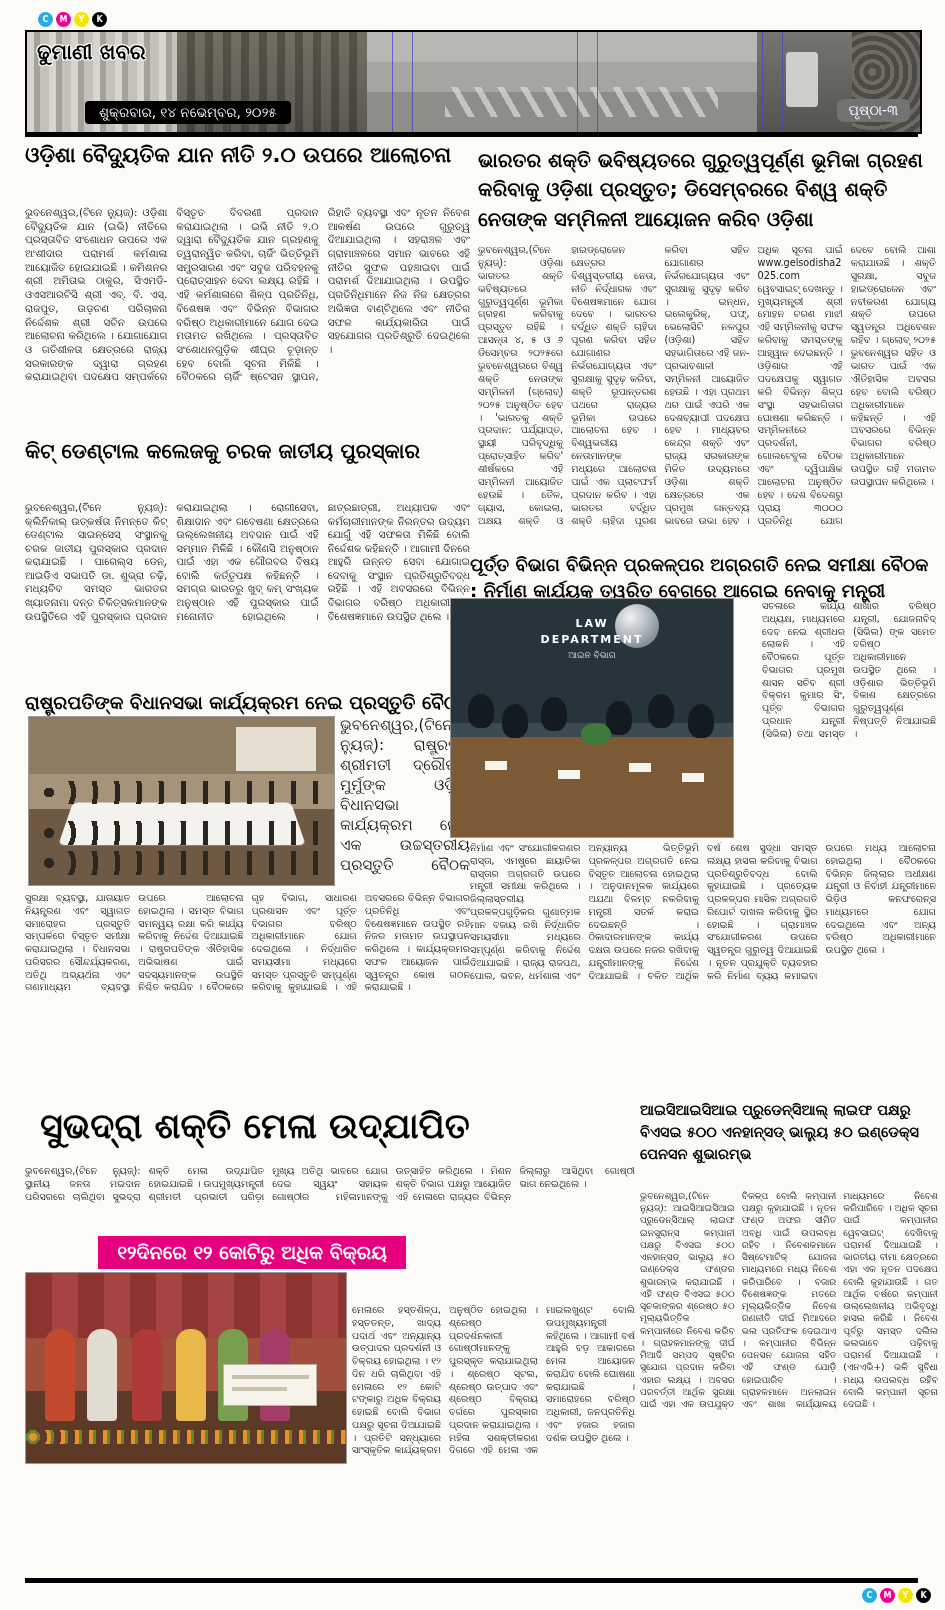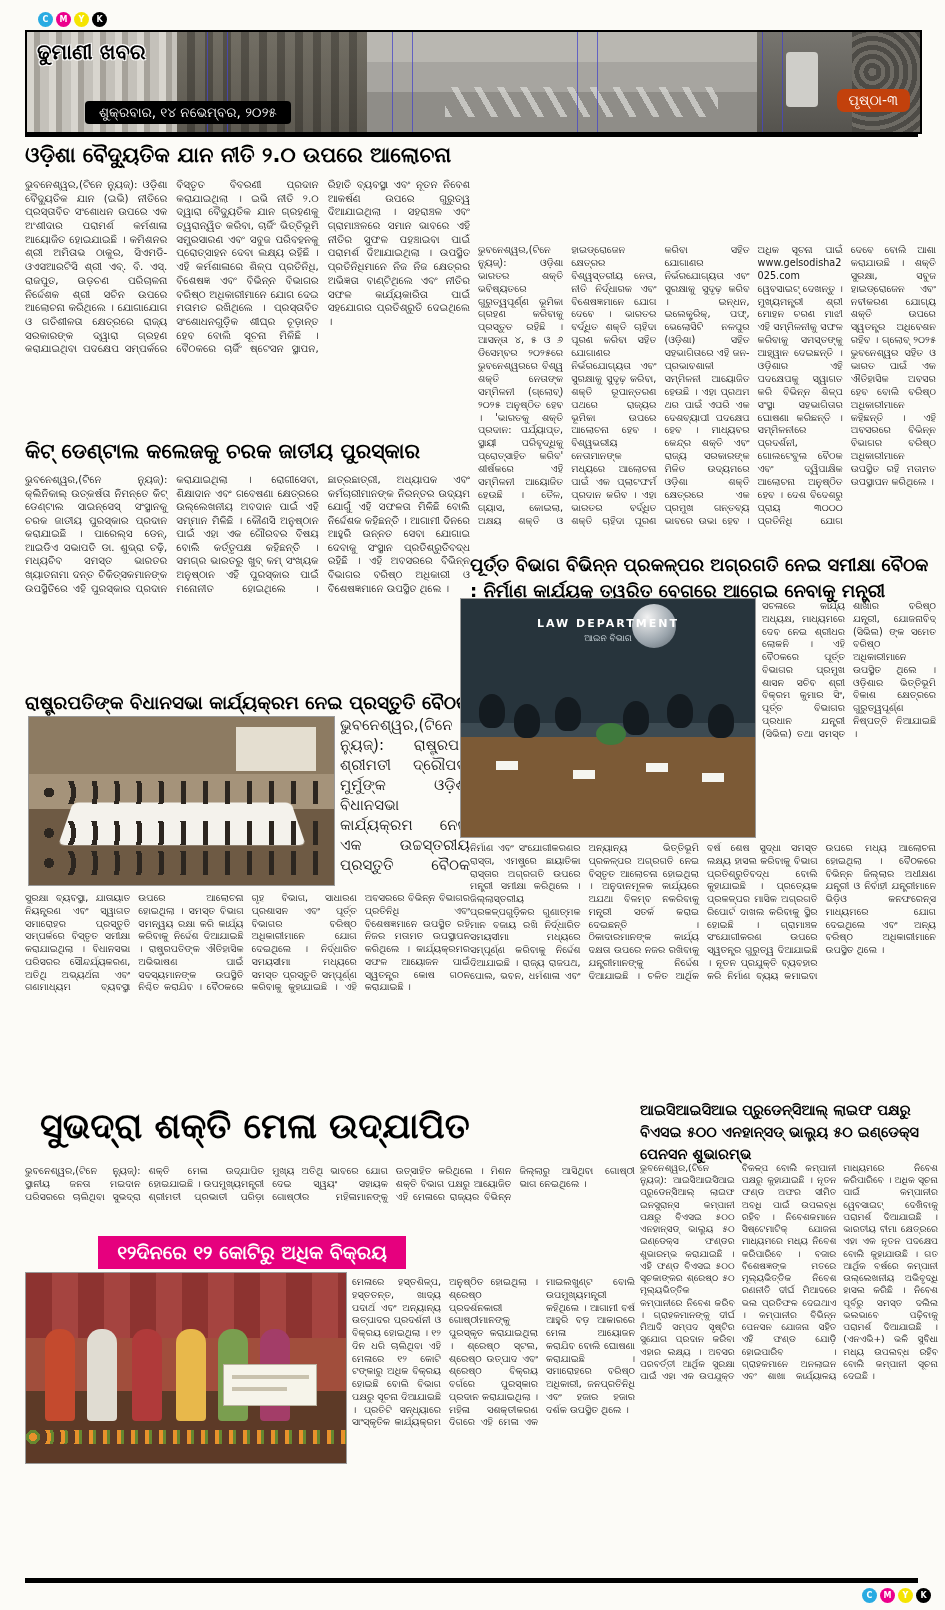--- a/index.html
+++ b/index.html
@@ -24,28 +24,28 @@
   .seg4{left:730px;width:95px;background:linear-gradient(180deg,#77756f,#55534e);}
   .seg4:after{content:"";position:absolute;left:30%;top:20%;width:34%;height:55%;background:#cfcec9;border-radius:4px;}
   .seg5{left:825px;width:68px;background:repeating-radial-gradient(circle at 30% 40%,#6e6b64 0 4px,#4d4b46 4px 9px);}
   .guide{position:absolute;top:-4px;bottom:-4px;width:1px;background:rgba(70,70,200,.75);}
   #brand{position:absolute;left:10px;top:8px;font-size:21px;font-weight:800;color:#000;
          text-shadow:-1px -1px 0 #fff,1px -1px 0 #fff,-1px 1px 0 #fff,1px 1px 0 #fff;}
   #date-badge{position:absolute;left:58px;bottom:8px;background:#000;color:#fff;border-radius:4px;
               padding:3px 14px;font-size:13.5px;white-space:nowrap;}
   #edition-title{position:absolute;left:50%;top:14px;transform:translateX(-50%);font-size:50px;font-weight:800;color:#000;
        text-shadow:-2px -2px 0 #fff,2px -2px 0 #fff,-2px 2px 0 #fff,2px 2px 0 #fff,0 0 7px #fff;white-space:nowrap;}
-  #page-badge{position:absolute;right:10px;bottom:20px;background:#c2410c;color:#fff;border-radius:7px;
+  #page-badge{position:absolute;right:10px;bottom:10px;background:#737373;color:#fff;border-radius:7px;
               padding:3px 12px;font-size:14px;}
   #mh-rule{position:absolute;left:25px;top:133px;width:893px;height:4px;background:#000;}
   
   .headline{position:absolute;font-weight:800;color:#000;text-align:left;line-height:1.4;}
   .body-cols{position:absolute;text-align:justify;font-size:10px;line-height:1.33;color:#161616;
              overflow:hidden;word-break:break-word;column-gap:9px;column-rule:none;}
-  .c3{column-count:3;} .c4{column-count:4;} .c5{column-count:5;} .c2{column-count:2;} .c1{column-count:1;}
+  .c3{column-count:3;margin-top:28px;} .c4{column-count:4;} .c5{column-count:5;} .c2{column-count:2;} .c1{column-count:1;}
   
   .photo{position:absolute;overflow:hidden;border:1px solid #999;}
   
   #photo-assembly{background:linear-gradient(180deg,#8d7b62 0 34%,#a5937a 34% 55%,#6e5a44 55% 100%);}
   #photo-assembly .window{position:absolute;right:6%;top:6%;width:26%;height:26%;background:#e4ded0;}
   #photo-assembly .table{position:absolute;left:12%;top:46%;width:76%;height:34%;background:#f4f2ec;
         transform:perspective(300px) rotateX(42deg);border-radius:6px;}
   #photo-assembly .row{position:absolute;left:4%;width:92%;height:14%;
         background:repeating-radial-gradient(circle at 8px 50%,#2c2620 0 5px,transparent 5px 22px);}
   
@@ -102,38 +102,39 @@
     <div class="guide" style="left:755px;"></div>
     <div id="brand">ଢୁମାଣୀ ଖବର</div>
     <div id="date-badge">ଶୁକ୍ରବାର, ୧୪ ନଭେମ୍ବର, ୨୦୨୫</div>
     <div id="page-badge">ପୃଷ୍ଠା-୩</div>
   </div>
   <div id="mh-rule"></div>
 
   <div class="headline" style="left:25px;top:141px;width:445px;font-size:21px;">ଓଡ଼ିଶା ବୈଦ୍ୟୁତିକ ଯାନ ନୀତି ୨.୦ ଉପରେ ଆଲୋଚନା</div>
   <div class="body-cols c3" style="left:25px;top:178px;width:445px;height:247px;font-size:10.3px;">ଭୁବନେଶ୍ୱର,(ଟିନେ ନ୍ୟୁଜ୍): ଓଡ଼ିଶା ବୈଦ୍ୟୁତିକ ଯାନ (ଇଭି) ନୀତିରେ ପ୍ରସ୍ତାବିତ ସଂଶୋଧନ ଉପରେ ଏକ ଅଂଶୀଦାର ପରାମର୍ଶ କର୍ମଶାଳା ଆୟୋଜିତ ହୋଇଯାଇଛି । କମିଶନର ଶ୍ରୀ ଅମିତାଭ ଠାକୁର, ସିଏମଡି-ଓଏସଆରଟିସି ଶ୍ରୀ ଏବ୍. ବି. ଏସ୍. ରାଜପୁତ, ଉଡ଼ଚଣ ପରିଚାଳନା ନିର୍ଦ୍ଦେଶକ ଶ୍ରୀ ସଚିନ ଉପରେ ଆଲୋଚନା କରିଥିଲେ । ଯୋଗାଯୋଗ ଓ ଗତିଶୀଳତା କ୍ଷେତ୍ରରେ ରାଜ୍ୟ ସରକାରଙ୍କ ଦ୍ୱାରା ଗ୍ରହଣ କରାଯାଇଥିବା ପଦକ୍ଷେପ ସମ୍ପର୍କରେ ବିସ୍ତୃତ ବିବରଣୀ ପ୍ରଦାନ କରାଯାଇଥିଲା । ଇଭି ନୀତି ୨.୦ ଦ୍ୱାରା ବୈଦ୍ୟୁତିକ ଯାନ ଗ୍ରହଣକୁ ତ୍ୱରାନ୍ୱିତ କରିବା, ଚାର୍ଜିଂ ଭିତ୍ତିଭୂମି ସମ୍ପ୍ରସାରଣ ଏବଂ ସବୁଜ ପରିବହନକୁ ପ୍ରୋତ୍ସାହନ ଦେବା ଲକ୍ଷ୍ୟ ରହିଛି । ଏହି କର୍ମଶାଳାରେ ଶିଳ୍ପ ପ୍ରତିନିଧି, ବିଶେଷଜ୍ଞ ଏବଂ ବିଭିନ୍ନ ବିଭାଗର ବରିଷ୍ଠ ଅଧିକାରୀମାନେ ଯୋଗ ଦେଇ ମତାମତ ରଖିଥିଲେ । ପ୍ରସ୍ତାବିତ ସଂଶୋଧନଗୁଡ଼ିକ ଶୀଘ୍ର ଚୂଡ଼ାନ୍ତ ହେବ ବୋଲି ସୂଚନା ମିଳିଛି । ବୈଠକରେ ଚାର୍ଜିଂ ଷ୍ଟେସନ ସ୍ଥାପନ, ରିହାତି ବ୍ୟବସ୍ଥା ଏବଂ ନୂତନ ନିବେଶ ଆକର୍ଷଣ ଉପରେ ଗୁରୁତ୍ୱ ଦିଆଯାଇଥିଲା । ସହରାଞ୍ଚଳ ଏବଂ ଗ୍ରାମାଞ୍ଚଳରେ ସମାନ ଭାବରେ ଏହି ନୀତିର ସୁଫଳ ପହଞ୍ଚାଇବା ପାଇଁ ପରାମର୍ଶ ଦିଆଯାଇଥିଲା । ଉପସ୍ଥିତ ପ୍ରତିନିଧିମାନେ ନିଜ ନିଜ କ୍ଷେତ୍ରର ଅଭିଜ୍ଞତା ବାଣ୍ଟିଥିଲେ ଏବଂ ନୀତିର ସଫଳ କାର୍ଯ୍ୟକାରିତା ପାଇଁ ସହଯୋଗର ପ୍ରତିଶ୍ରୁତି ଦେଇଥିଲେ ।</div>
 
+  <div class="headline" style="left:478px;top:146px;width:458px;font-size:19.5px;line-height:1.5;">ଭାରତର ଶକ୍ତି ଭବିଷ୍ୟତରେ ଗୁରୁତ୍ୱପୂର୍ଣ୍ଣ ଭୂମିକା ଗ୍ରହଣ କରିବାକୁ ଓଡ଼ିଶା ପ୍ରସ୍ତୁତ; ଡିସେମ୍ବରରେ ବିଶ୍ୱ ଶକ୍ତି ନେତାଙ୍କ ସମ୍ମିଳନୀ ଆୟୋଜନ କରିବ ଓଡ଼ିଶା</div>
   <div class="body-cols c5" style="left:478px;top:244px;width:458px;height:300px;font-size:9.7px;column-gap:8px;">ଭୁବନେଶ୍ୱର,(ଟିନେ ନ୍ୟୁଜ୍): ଓଡ଼ିଶା ଭାରତର ଶକ୍ତି ଭବିଷ୍ୟତରେ ଗୁରୁତ୍ୱପୂର୍ଣ୍ଣ ଭୂମିକା ଗ୍ରହଣ କରିବାକୁ ପ୍ରସ୍ତୁତ ରହିଛି । ଆସନ୍ତା ୪, ୫ ଓ ୬ ଡିସେମ୍ବର ୨୦୨୫ରେ ଭୁବନେଶ୍ୱରରେ ବିଶ୍ୱ ଶକ୍ତି ନେତାଙ୍କ ସମ୍ମିଳନୀ (ଗ୍ଲୋବ୍) ୨୦୨୫ ଅନୁଷ୍ଠିତ ହେବ । 'ଭାରତକୁ ଶକ୍ତି ପ୍ରଦାନ: ପର୍ଯ୍ୟାପ୍ତ, ସ୍ଥାୟୀ ପରିବୃଦ୍ଧିକୁ ପ୍ରୋତ୍ସାହିତ କରିବ' ଶୀର୍ଷକରେ ଏହି ସମ୍ମିଳନୀ ଆୟୋଜିତ ହେଉଛି । ତୈଳ, ଗ୍ୟାସ, କୋଇଲା, ଅକ୍ଷୟ ଶକ୍ତି ଓ ହାଇଡ୍ରୋଜେନ କ୍ଷେତ୍ରର ବିଶ୍ୱସ୍ତରୀୟ ନେତା, ନୀତି ନିର୍ଦ୍ଧାରକ ଏବଂ ବିଶେଷଜ୍ଞମାନେ ଯୋଗ ଦେବେ । ଭାରତର ବର୍ଦ୍ଧିତ ଶକ୍ତି ଚାହିଦା ପୂରଣ କରିବା ସହିତ ଯୋଗାଣର ନିର୍ଭରଯୋଗ୍ୟତା ଏବଂ ସୁରକ୍ଷାକୁ ସୁଦୃଢ଼ କରିବା, ଶକ୍ତି ରୂପାନ୍ତରଣ ପଥରେ ରାଜ୍ୟର ଭୂମିକା ଉପରେ ଆଲୋଚନା ହେବ । ବିଶ୍ୱଭରୀୟ ନେତାମାନଙ୍କ ମଧ୍ୟରେ ଆଲୋଚନା ପାଇଁ ଏକ ପ୍ଲାଟଫର୍ମ ପ୍ରଦାନ କରିବ । ଏହା ଭାରତର ବର୍ଦ୍ଧିତ ଶକ୍ତି ଚାହିଦା ପୂରଣ କରିବା ସହିତ ଯୋଗାଣର ନିର୍ଭରଯୋଗ୍ୟତା ଏବଂ ସୁରକ୍ଷାକୁ ସୁଦୃଢ଼ କରିବ । ଇନ୍ଧନ, ଇଲେକ୍ଟ୍ରିକ୍, ପଫ୍, ଭେଲୋସିଟି ନଳପୁର (ଓଡ଼ିଶା) ସହିତ ସହଭାଗିତାରେ ଏହି ଜନ-ପ୍ରଭାବଶାଳୀ ସମ୍ମିଳନୀ ଆୟୋଜିତ ହେଉଛି । ଏହା ପ୍ରଥମ ଥର ପାଇଁ ଏପରି ଏକ ଦେଶବ୍ୟାପୀ ପଦକ୍ଷେପ ହେବ । ମାଧ୍ୟବର କେନ୍ଦ୍ର ଶକ୍ତି ଏବଂ ରାଜ୍ୟ ସରକାରଙ୍କ ମିଳିତ ଉଦ୍ୟମରେ ଓଡ଼ିଶା ଶକ୍ତି କ୍ଷେତ୍ରରେ ଏକ ପ୍ରମୁଖ ଗନ୍ତବ୍ୟ ଭାବରେ ଉଭା ହେବ । ଅଧିକ ସୂଚନା ପାଇଁ www.gelsodisha2025.com ୱେବସାଇଟ୍ ଦେଖନ୍ତୁ । ମୁଖ୍ୟମନ୍ତ୍ରୀ ଶ୍ରୀ ମୋହନ ଚରଣ ମାଝୀ ଏହି ସମ୍ମିଳନୀକୁ ସଫଳ କରିବାକୁ ସମସ୍ତଙ୍କୁ ଆହ୍ୱାନ ଦେଇଛନ୍ତି । ଓଡ଼ିଶାର ଏହି ପଦକ୍ଷେପକୁ ସ୍ୱାଗତ କରି ବିଭିନ୍ନ ଶିଳ୍ପ ସଂସ୍ଥା ସହଭାଗିତାର ଘୋଷଣା କରିଛନ୍ତି । ସମ୍ମିଳନୀରେ ପ୍ରଦର୍ଶନୀ, ଗୋଲଟେବୁଲ ବୈଠକ ଏବଂ ଦ୍ୱିପାକ୍ଷିକ ଆଲୋଚନା ଅନୁଷ୍ଠିତ ହେବ । ଦେଶ ବିଦେଶରୁ ପ୍ରାୟ ୩୦୦୦ ପ୍ରତିନିଧି ଯୋଗ ଦେବେ ବୋଲି ଆଶା କରାଯାଉଛି । ଶକ୍ତି ସୁରକ୍ଷା, ସବୁଜ ହାଇଡ୍ରୋଜେନ ଏବଂ ନବୀକରଣ ଯୋଗ୍ୟ ଶକ୍ତି ଉପରେ ସ୍ୱତନ୍ତ୍ର ଅଧିବେଶନ ରହିବ । ଗ୍ଲୋବ୍ ୨୦୨୫ ଭୁବନେଶ୍ୱର ସହିତ ଓ ଭାରତ ପାଇଁ ଏକ ଐତିହାସିକ ଅବସର ହେବ ବୋଲି ବରିଷ୍ଠ ଅଧିକାରୀମାନେ କହିଛନ୍ତି । ଏହି ଅବସରରେ ବିଭିନ୍ନ ବିଭାଗର ବରିଷ୍ଠ ଅଧିକାରୀମାନେ ଉପସ୍ଥିତ ରହି ମତାମତ ଉପସ୍ଥାପନ କରିଥିଲେ ।</div>
 
   <div class="headline" style="left:25px;top:437px;width:445px;font-size:20.5px;">କିଟ୍ ଡେଣ୍ଟାଲ କଲେଜକୁ ଚରକ ଜାତୀୟ ପୁରସ୍କାର</div>
   <div class="body-cols c3" style="left:25px;top:473px;width:445px;height:184px;font-size:10.2px;">ଭୁବନେଶ୍ୱର,(ଟିନେ ନ୍ୟୁଜ୍): କ୍ଲିନିକାଲ୍ ଉତ୍କର୍ଷତା ନିମନ୍ତେ କିଟ୍ ଡେଣ୍ଟାଲ ସାଇନ୍ସେସ୍ ସଂସ୍ଥାନକୁ ଚରକ ଜାତୀୟ ପୁରସ୍କାର ପ୍ରଦାନ କରାଯାଇଛି । ପାରେଲ୍ସ ଡେନ୍, ଆଇଡିଏ ସଭାପତି ଡା. ଶୁଭ୍ରା ଚଢ଼ି, ମଧ୍ୟଚିବ ସମସ୍ତ ଭାରତର ଖ୍ୟାତନାମା ଦନ୍ତ ଚିକିତ୍ସକମାନଙ୍କ ଉପସ୍ଥିତିରେ ଏହି ପୁରସ୍କାର ପ୍ରଦାନ କରାଯାଇଥିଲା । ରୋଗୀସେବା, ଶିକ୍ଷାଦାନ ଏବଂ ଗବେଷଣା କ୍ଷେତ୍ରରେ ଉଲ୍ଲେଖନୀୟ ଅବଦାନ ପାଇଁ ଏହି ସମ୍ମାନ ମିଳିଛି । କୌଣସି ଅନୁଷ୍ଠାନ ପାଇଁ ଏହା ଏକ ଗୌରବର ବିଷୟ ବୋଲି କର୍ତ୍ତୃପକ୍ଷ କହିଛନ୍ତି । ସମଗ୍ର ଭାରତରୁ ଖୁବ୍ କମ୍ ସଂଖ୍ୟକ ଅନୁଷ୍ଠାନ ଏହି ପୁରସ୍କାର ପାଇଁ ମନୋନୀତ ହୋଇଥିଲେ । ଛାତ୍ରଛାତ୍ରୀ, ଅଧ୍ୟାପକ ଏବଂ କର୍ମଚାରୀମାନଙ୍କ ନିରନ୍ତର ଉଦ୍ୟମ ଯୋଗୁଁ ଏହି ସଫଳତା ମିଳିଛି ବୋଲି ନିର୍ଦ୍ଦେଶକ କହିଛନ୍ତି । ଆଗାମୀ ଦିନରେ ଆହୁରି ଉନ୍ନତ ସେବା ଯୋଗାଇ ଦେବାକୁ ସଂସ୍ଥାନ ପ୍ରତିଶ୍ରୁତିବଦ୍ଧ ରହିଛି । ଏହି ଅବସରରେ ବିଭିନ୍ନ ବିଭାଗର ବରିଷ୍ଠ ଅଧିକାରୀ ଓ ବିଶେଷଜ୍ଞମାନେ ଉପସ୍ଥିତ ଥିଲେ ।</div>
 
   <div class="headline" style="left:25px;top:690px;width:445px;font-size:18.5px;">ରାଷ୍ଟ୍ରପତିଙ୍କ ବିଧାନସଭା କାର୍ଯ୍ୟକ୍ରମ ନେଇ ପ୍ରସ୍ତୁତି ବୈଠକ</div>
   <div class="photo" id="photo-assembly" style="left:28px;top:716px;width:305px;height:168px;">
     <div class="window"></div>
     <div class="table"></div>
     <div class="row" style="top:38%;"></div>
     <div class="row" style="top:62%;"></div>
     <div class="row" style="top:80%;"></div>
   </div>
   <div class="body-cols c1" style="left:340px;top:716px;width:130px;height:168px;font-size:15px;">ଭୁବନେଶ୍ୱର,(ଟିନେ ନ୍ୟୁଜ୍): ରାଷ୍ଟ୍ରପତି ଶ୍ରୀମତୀ ଦ୍ରୌପଦୀ ମୁର୍ମୁଙ୍କ ଓଡ଼ିଶା ବିଧାନସଭା କାର୍ଯ୍ୟକ୍ରମ ନେଇ ଏକ ଉଚ୍ଚସ୍ତରୀୟ ପ୍ରସ୍ତୁତି ବୈଠକ ଅନୁଷ୍ଠିତ ହୋଇଯାଇଛି । ବାଚସ୍ପତି, ମୁଖ୍ୟ ଶାସନ ସଚିବ ଏବଂ ପୋଲିସ ମହାନିର୍ଦ୍ଦେଶକ ଉପସ୍ଥିତ ଥିଲେ ।</div>
   <div class="body-cols c4" style="left:25px;top:892px;width:445px;height:170px;font-size:9.6px;column-gap:8px;">ସୁରକ୍ଷା ବ୍ୟବସ୍ଥା, ଯାତାୟାତ ନିୟନ୍ତ୍ରଣ ଏବଂ ସ୍ୱାଗତ ସମାରୋହର ପ୍ରସ୍ତୁତି ସମ୍ପର୍କରେ ବିସ୍ତୃତ ସମୀକ୍ଷା କରାଯାଇଥିଲା । ବିଧାନସଭା ପରିସରର ସୌନ୍ଦର୍ଯ୍ୟକରଣ, ଅତିଥି ଅଭ୍ୟର୍ଥନା ଏବଂ ଗଣମାଧ୍ୟମ ବ୍ୟବସ୍ଥା ଉପରେ ଆଲୋଚନା ହୋଇଥିଲା । ସମସ୍ତ ବିଭାଗ ସମନ୍ୱୟ ରକ୍ଷା କରି କାର୍ଯ୍ୟ କରିବାକୁ ନିର୍ଦ୍ଦେଶ ଦିଆଯାଇଛି । ରାଷ୍ଟ୍ରପତିଙ୍କ ଐତିହାସିକ ଅଭିଭାଷଣ ପାଇଁ ସଦସ୍ୟମାନଙ୍କ ଉପସ୍ଥିତି ନିଶ୍ଚିତ କରାଯିବ । ବୈଠକରେ ଗୃହ ବିଭାଗ, ସାଧାରଣ ପ୍ରଶାସନ ଏବଂ ପୂର୍ତ୍ତ ବିଭାଗର ବରିଷ୍ଠ ଅଧିକାରୀମାନେ ଯୋଗ ଦେଇଥିଲେ । ନିର୍ଦ୍ଧାରିତ ସମୟସୀମା ମଧ୍ୟରେ ସମସ୍ତ ପ୍ରସ୍ତୁତି ସମ୍ପୂର୍ଣ୍ଣ କରିବାକୁ କୁହାଯାଇଛି । ଏହି ଅବସରରେ ବିଭିନ୍ନ ବିଭାଗର ପ୍ରତିନିଧି ଏବଂ ବିଶେଷଜ୍ଞମାନେ ଉପସ୍ଥିତ ରହି ନିଜର ମତାମତ ଉପସ୍ଥାପନ କରିଥିଲେ । କାର୍ଯ୍ୟକ୍ରମର ସଫଳ ଆୟୋଜନ ପାଇଁ ସ୍ୱତନ୍ତ୍ର କୋଷ ଗଠନ କରାଯାଇଛି ।</div>
 
   <div class="headline" style="left:470px;top:552px;width:466px;font-size:18px;line-height:1.45;">ପୂର୍ତ୍ତ ବିଭାଗ ବିଭିନ୍ନ ପ୍ରକଳ୍ପର ଅଗ୍ରଗତି ନେଇ ସମୀକ୍ଷା ବୈଠକ :  ନିର୍ମାଣ କାର୍ଯ୍ୟକୁ ତ୍ୱରିତ ବେଗରେ ଆଗେଇ ନେବାକୁ ମନ୍ତ୍ରୀ ପୃଥ୍ୱୀରାଜ ହରିଚନ୍ଦନଙ୍କ ନିର୍ଦ୍ଦେଶ</div>
-  <div class="photo" id="photo-law" style="left:460px;top:598px;width:282px;height:238px;padding-left:12px;">
+  <div class="photo" id="photo-law" style="left:450px;top:598px;width:282px;height:238px;">
     <div class="globe"></div>
     <div class="sign">
       <span>LAW DEPARTMENT</span>
       <small>ଆଇନ ବିଭାଗ</small>
     </div>
     <div class="person" style="left:6%;top:40%;"></div>
     <div class="person" style="left:18%;top:44%;"></div>
     <div class="person" style="left:32%;top:41%;"></div>
     <div class="person" style="left:55%;top:43%;"></div>
     <div class="person" style="left:70%;top:40%;"></div>

